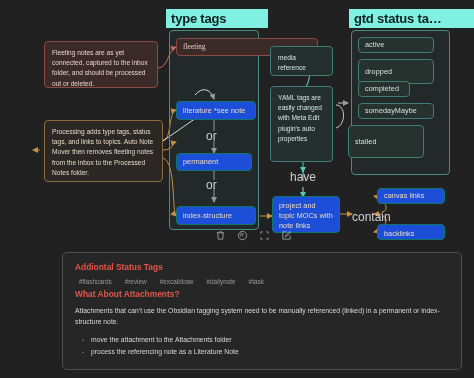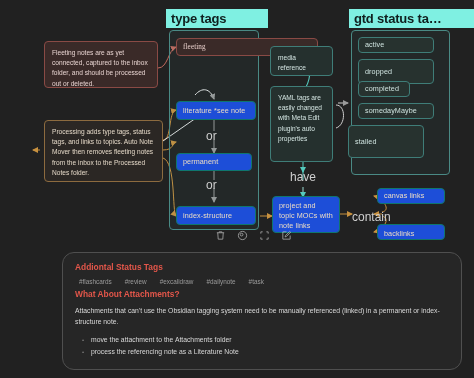--- a/index.html
+++ b/index.html
@@ -38,21 +38,21 @@
   svg.wires{position:absolute;left:0;top:0;width:474px;height:378px;
             pointer-events:none;overflow:visible;}
 
   
   .toolbar{position:absolute;display:flex;align-items:center;gap:11px;
            padding:2px 6px;}
   .toolbar .ic{width:11px;height:11px;opacity:.8;display:block;}
 
   
   .card{position:absolute;box-sizing:border-box;border:1px solid #4f4f4f;
-        border-radius:12px;background:#262626;padding:9px 12px;}
+        border-radius:5px;background:#262626;padding:9px 12px;}
   .card h3{margin:0 0 6px 0;font-size:8.4px;font-weight:700;color:#e2564a;}
   .card h3.second{margin-top:4px;}
   .tagrow{display:flex;gap:13px;margin:0 0 2px 4px;}
   .tagrow span{font-size:6.4px;color:#9a9a9a;}
   .card p{margin:0;font-size:6.8px;line-height:11px;color:#d8d8d8;}
   .card ul{margin:7px 0 0 0;padding-left:16px;list-style:none;}
   .card li{font-size:6.8px;line-height:12px;color:#d8d8d8;position:relative;}
   .card li:before{content:"\2022";position:absolute;left:-9px;top:0;
                   color:#7d7d7d;font-size:6px;}
 </style>

